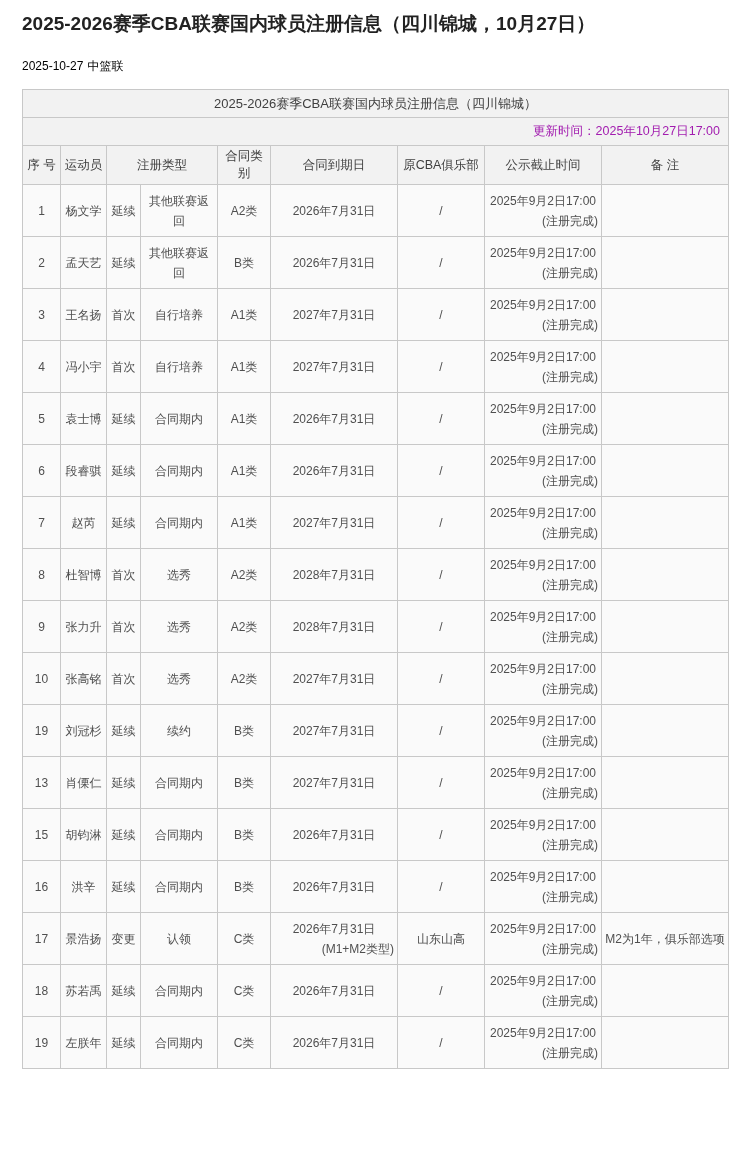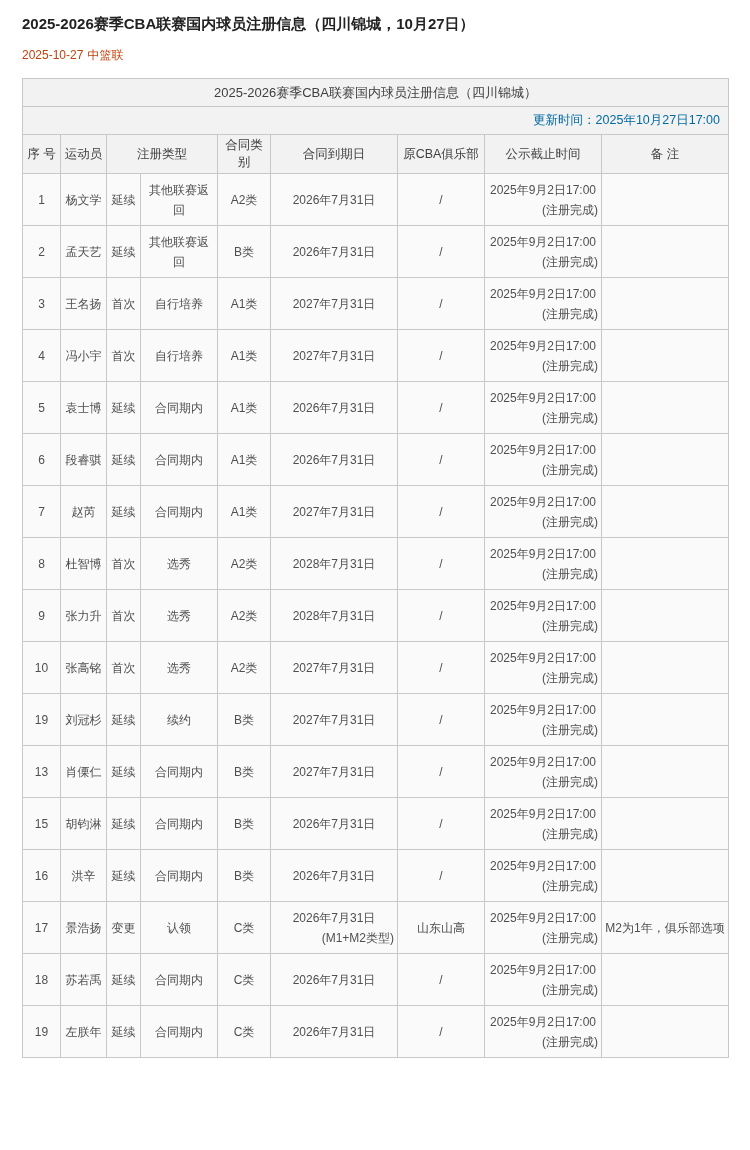--- a/index.html
+++ b/index.html
@@ -2,30 +2,30 @@
 <html><head>
 <meta charset="utf-8">
 <style>
   * { margin: 0; padding: 0; box-sizing: border-box; }
   html, body { width: 750px; height: 1150px; overflow: hidden; background: #ffffff; }
   body { font-family: "Liberation Sans", "DejaVu Sans", sans-serif; color: #4a4a4a; position: relative; }
 
   .page { padding: 8px 22px 0 22px; }
 
   .page-title {
-    font-size: 15px;
+    font-size: 19px;
     font-weight: bold;
     color: #222222;
     line-height: 28px;
     padding-top: 2px;
   }
   .page-meta {
     font-size: 12px;
-    color: #c2410c;
-    margin-top: 9px;
+    color: #000000;
+    margin-top: 20px;
     margin-bottom: 14px;
   }
   .page-meta span { margin-right: 4px; }
 
   table.reg-table {
     width: 706px;
     border-collapse: collapse;
     table-layout: fixed;
     background: #fafafa;
   }
@@ -45,21 +45,21 @@
     font-size: 13px;
     color: #3f3f3f;
     margin-top: 24px;
   }
   .update-row th {
     background: #f2f2f2;
     height: 28px;
     text-align: right;
     padding-right: 8px;
     font-size: 12.5px;
-    color: #0369a1;
+    color: #a21caf;
   }
   .header-row th {
     background: #f2f2f2;
     height: 30px;
     font-size: 12.5px;
     color: #3f3f3f;
   }
   .reg-table tbody tr { height: 52px; }
   .reg-table tbody td { background: #fafafa; line-height: 20px; }
   .cell-note { display: block; text-align: right; }

